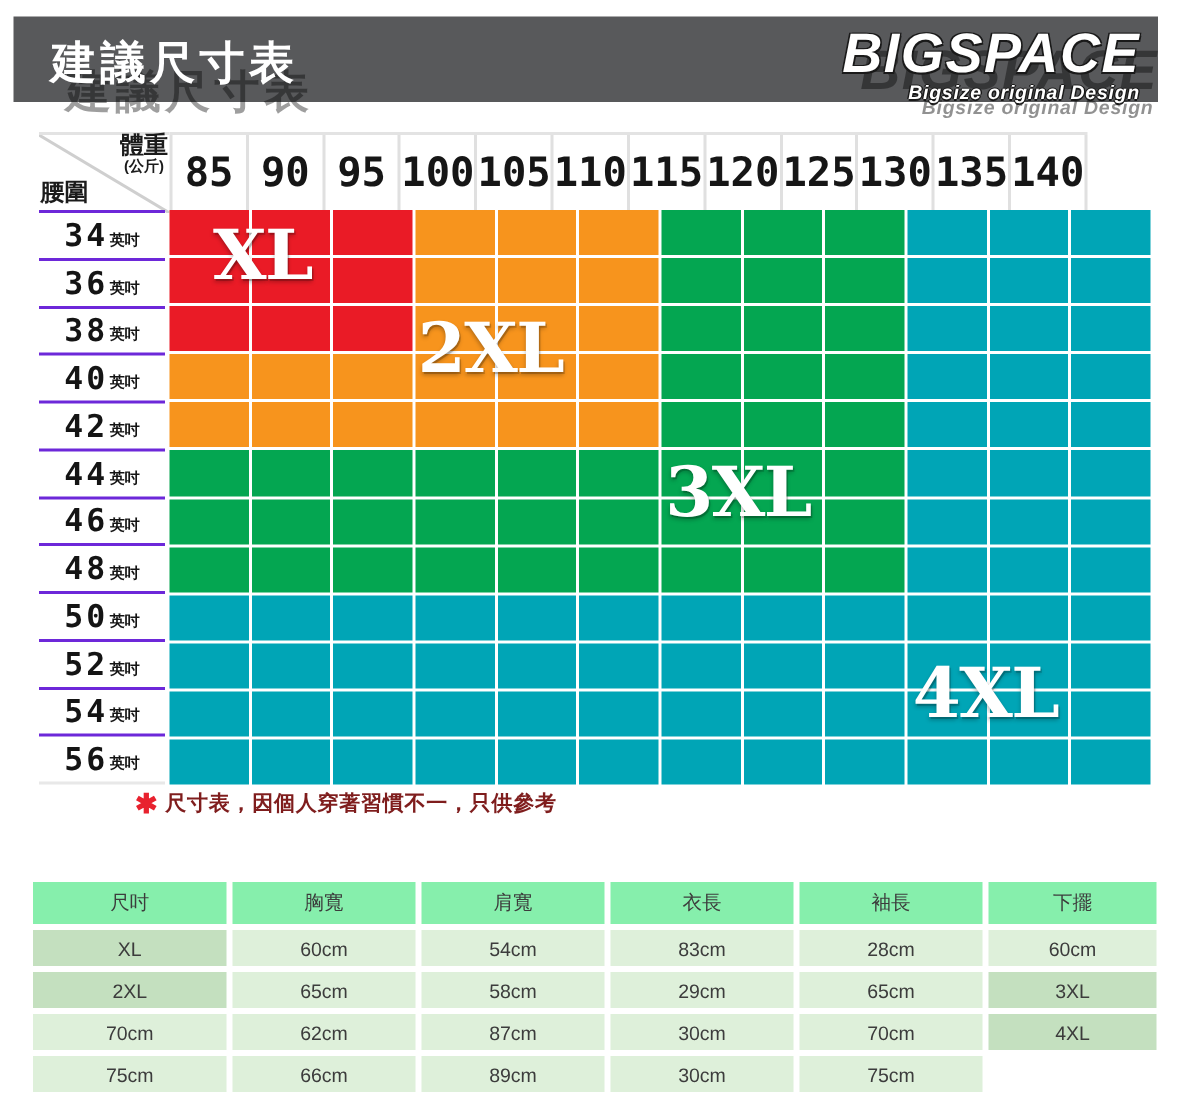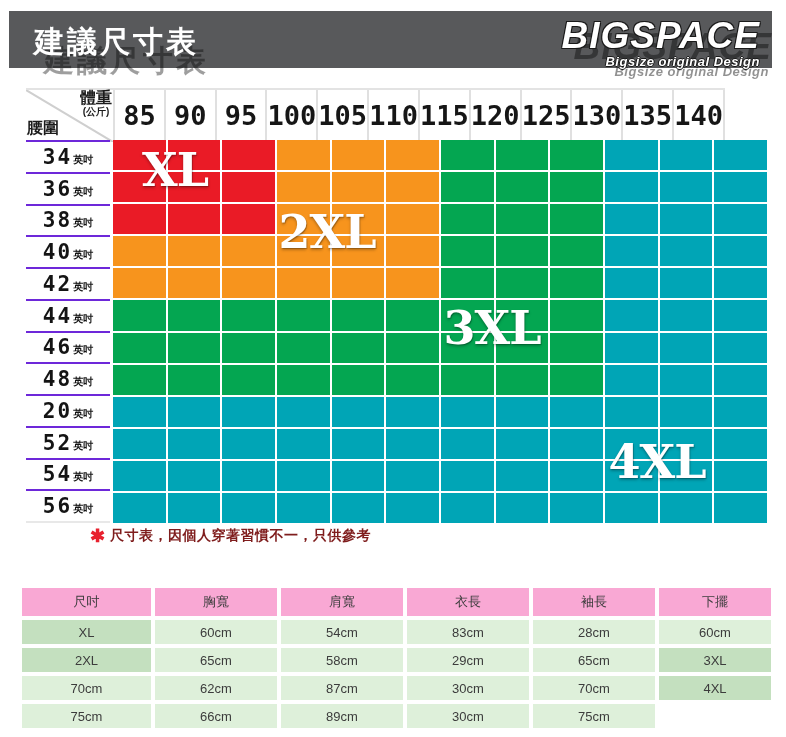--- a/index.html
+++ b/index.html
@@ -110,21 +110,21 @@
 
   .size-table {
     position:absolute; left:22px; top:588px; width:749px;
     display:grid;
     grid-template-columns:129px 122px 122px 122px 122px 112px;
     grid-template-rows:28px 24px 24px 24px 24px;
     gap:4px;
     font-size:13px; color:#3c3c3c;
   }
   .size-table .th {
-    background:#f9a8d4; display:flex; align-items:center; justify-content:center;
+    background:#86efac; display:flex; align-items:center; justify-content:center;
   }
   .size-table .td { background:#def0da; display:flex; align-items:center; justify-content:center; }
   .size-table .td.first { background:#c4e0bf; }
 </style>
 </head>
 <body>
 
 <div class="page">
 
   <div class="header-bar" style="background: rgb(88, 89, 91);">
@@ -188,21 +188,21 @@
       </div>
       <div class="waist-cell">
         <span class="waist-num">46</span>
         <span class="waist-unit">英吋</span>
       </div>
       <div class="waist-cell">
         <span class="waist-num">48</span>
         <span class="waist-unit">英吋</span>
       </div>
       <div class="waist-cell">
-        <span class="waist-num">20</span>
+        <span class="waist-num">50</span>
         <span class="waist-unit">英吋</span>
       </div>
       <div class="waist-cell">
         <span class="waist-num">52</span>
         <span class="waist-unit">英吋</span>
       </div>
       <div class="waist-cell">
         <span class="waist-num">54</span>
         <span class="waist-unit">英吋</span>
       </div>

